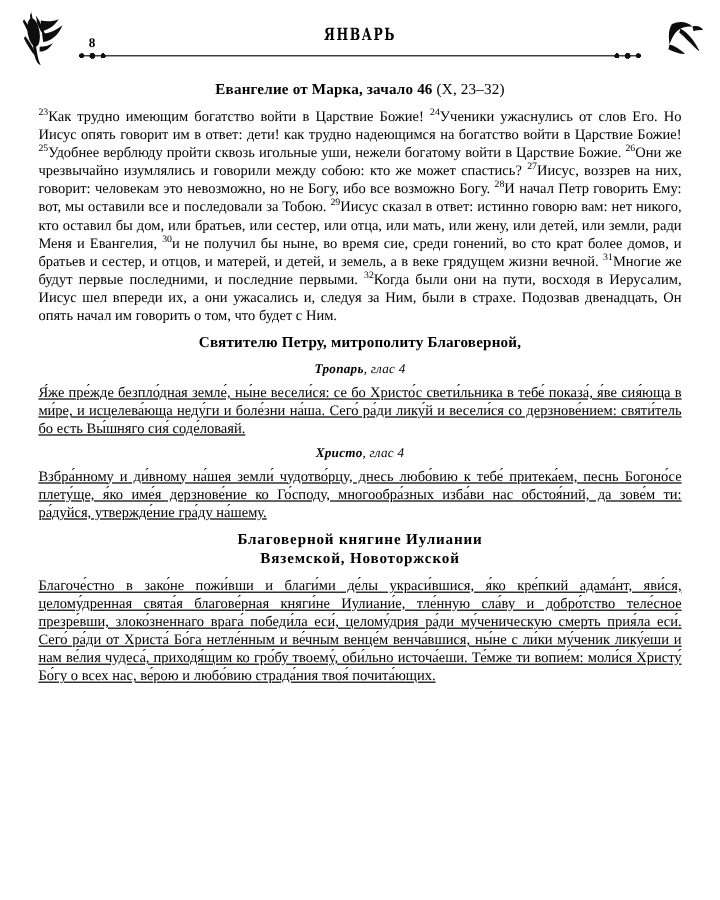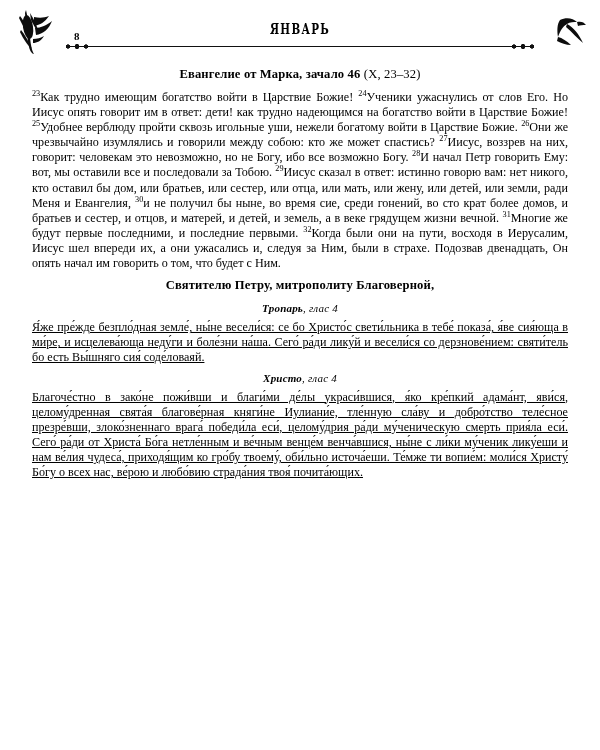--- a/index.html
+++ b/index.html
@@ -202,18 +202,23 @@
     </h2>
 
     <div class="rubric">
       <b>Тропарь</b><span>, глас 4</span>
     </div>
     <p class="para slav blk">Я́же пре́жде безпло́дная земле́, ны́не весели́ся: се бо Христо́с свети́льника в тебе́ показа́, я́ве сия́юща в ми́ре, и исцелева́юща неду́ги и боле́зни на́ша. Сего́ ра́ди лику́й и весели́ся со дерзнове́нием: святи́тель бо есть Вы́шняго сия́ соде́ловаяй.</p>
 
     <div class="rubric sp-small">
       <b>Христо</b><span>, глас 4</span>
     </div>
-
+    <p class="para slav blk">Взбра́нному и ди́вному на́шея земли́ чудотво́рцу, днесь любо́вию к тебе́ притека́ем, песнь Богоно́се плету́ще, я́ко име́я дерзнове́ние ко Го́споду, многообра́зных изба́ви нас обстоя́ний, да зове́м ти: ра́дуйся, утвержде́ние гра́ду на́шему.</p>
+
+    <h2 class="section-title wide sp-top2">
+      <span>Благоверной княгине Иулиании</span><br>
+      <span>Вяземской, Новоторжской</span>
+    </h2>
 
     <p class="para slav blk">Благоче́стно в зако́не пожи́вши и благи́ми де́лы украси́вшися, я́ко кре́пкий адама́нт, яви́ся, целому́дренная свята́я благове́рная княги́не Иулиани́е, тле́нную сла́ву и добро́тство теле́сное презре́вши, злоко́зненнаго врага́ победи́ла еси́, целому́дрия ра́ди му́ченическую смерть прия́ла еси́. Сего́ ра́ди от Христа́ Бо́га нетле́нным и ве́чным венце́м венча́вшися, ны́не с ли́ки му́ченик лику́еши и нам ве́лия чудеса́, приходя́щим ко гро́бу твоему́, оби́льно источа́еши. Те́мже ти вопие́м: моли́ся Христу́ Бо́гу о всех нас, ве́рою и любо́вию страда́ния твоя́ почита́ющих.</p>
 
   </div>
 </div>
 
 </body></html>

